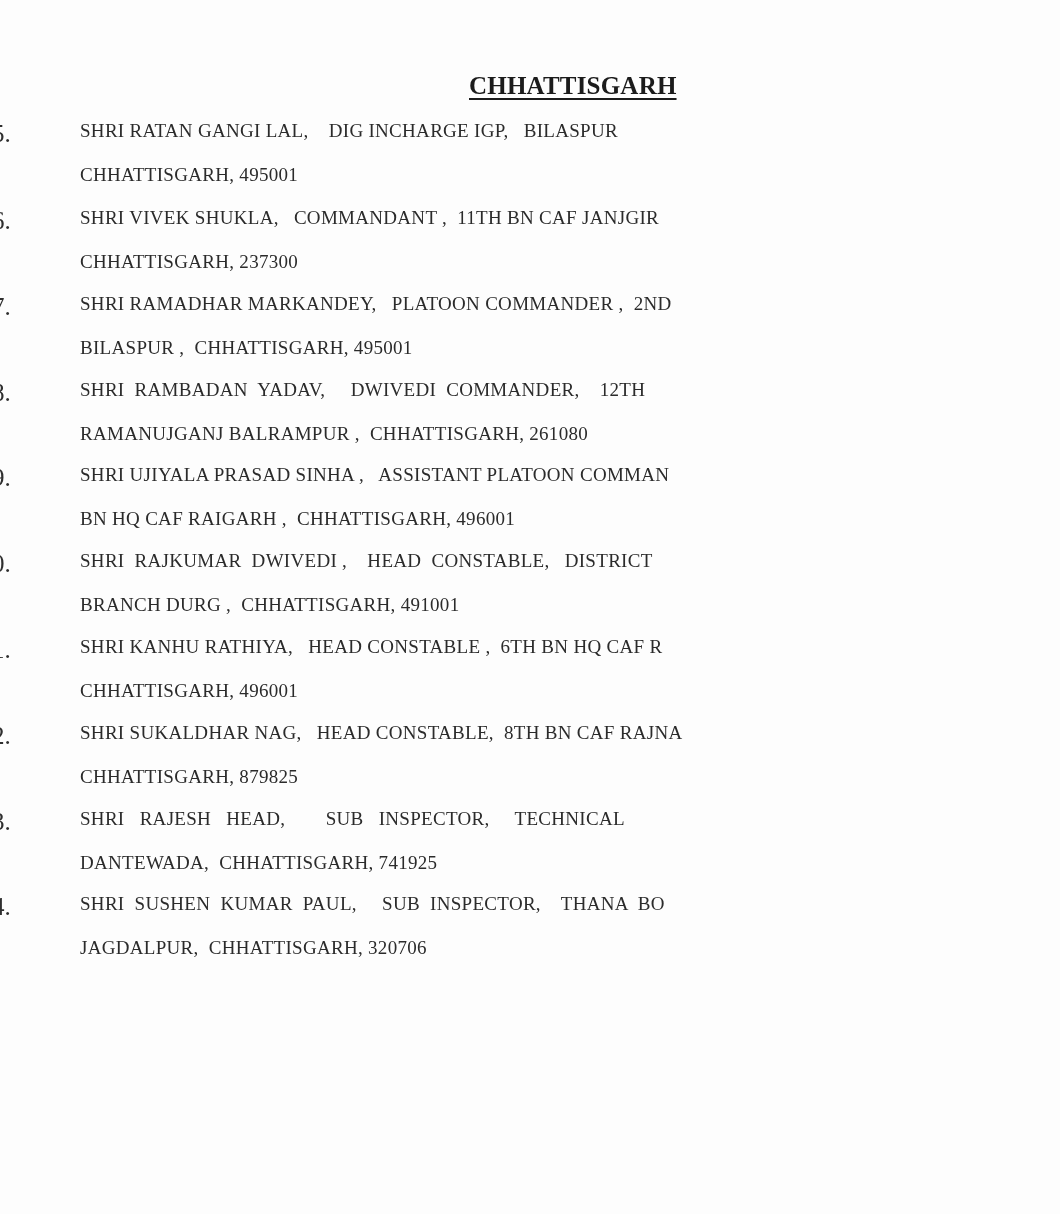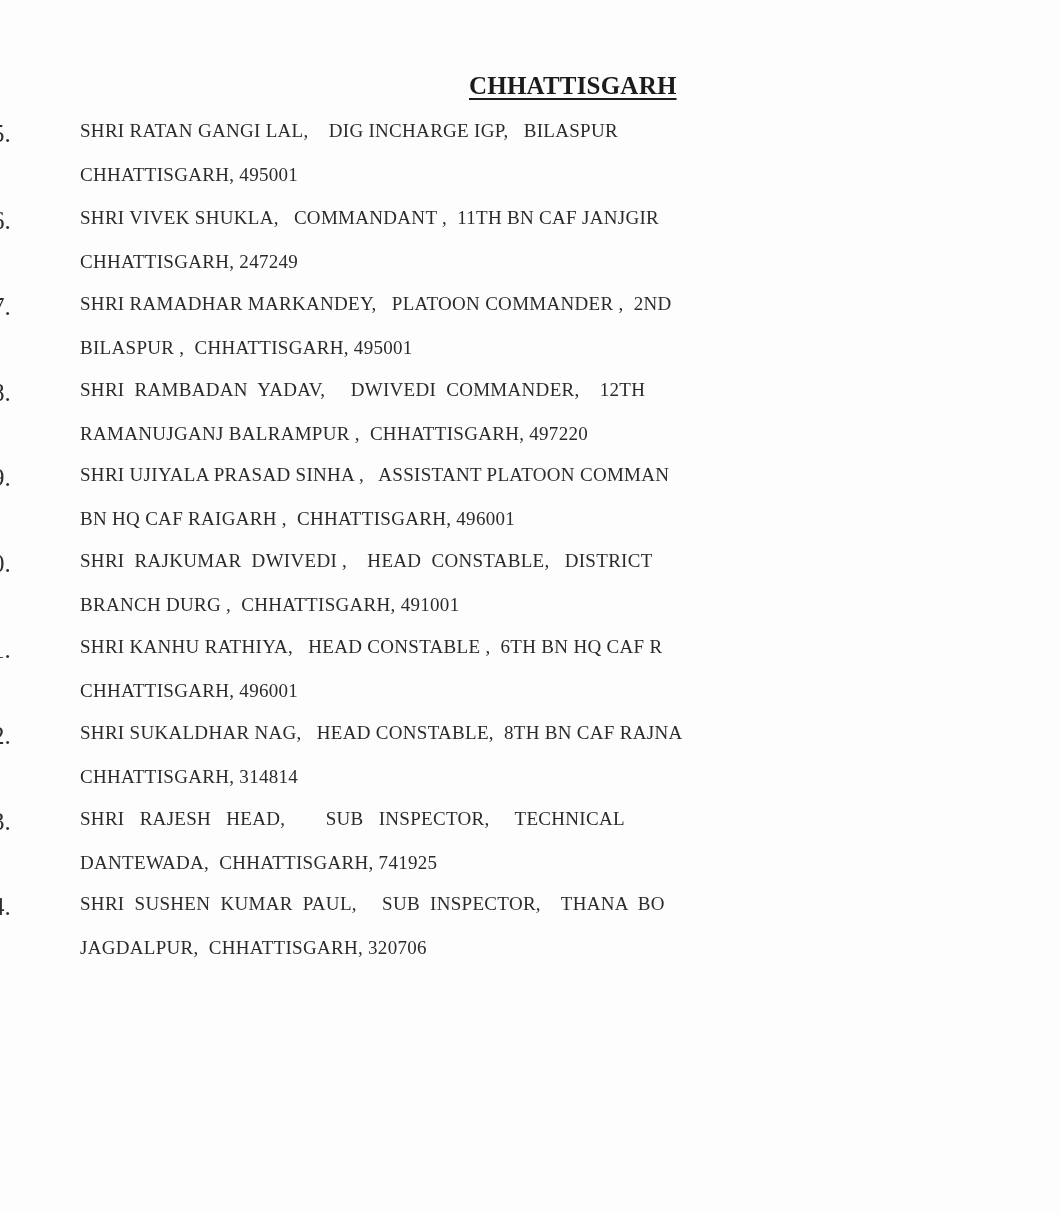--- a/index.html
+++ b/index.html
@@ -70,33 +70,33 @@
 
   <div class="entry" style="top:120px;">
     <span class="num">5.</span>
     <span class="line l1">SHRI RATAN GANGI LAL,    DIG INCHARGE IGP,   BILASPUR</span>
     <span class="line l2">CHHATTISGARH, 495001</span>
   </div>
 
   <div class="entry" style="top:207px;">
     <span class="num">6.</span>
     <span class="line l1">SHRI VIVEK SHUKLA,   COMMANDANT ,  11TH BN CAF JANJGIR</span>
-    <span class="line l2">CHHATTISGARH, 247249</span>
+    <span class="line l2">CHHATTISGARH, 237300</span>
   </div>
 
   <div class="entry" style="top:293px;">
     <span class="num">7.</span>
     <span class="line l1">SHRI RAMADHAR MARKANDEY,   PLATOON COMMANDER ,  2ND</span>
     <span class="line l2">BILASPUR ,  CHHATTISGARH, 495001</span>
   </div>
 
   <div class="entry" style="top:379px;">
     <span class="num">8.</span>
     <span class="line l1">SHRI  RAMBADAN  YADAV,     DWIVEDI  COMMANDER,    12TH</span>
-    <span class="line l2">RAMANUJGANJ BALRAMPUR ,  CHHATTISGARH, 497220</span>
+    <span class="line l2">RAMANUJGANJ BALRAMPUR ,  CHHATTISGARH, 261080</span>
   </div>
 
   <div class="entry" style="top:464px;">
     <span class="num">9.</span>
     <span class="line l1">SHRI UJIYALA PRASAD SINHA ,   ASSISTANT PLATOON COMMAN</span>
     <span class="line l2">BN HQ CAF RAIGARH ,  CHHATTISGARH, 496001</span>
   </div>
 
   <div class="entry" style="top:550px;">
     <span class="num">0.</span>
@@ -106,21 +106,21 @@
 
   <div class="entry" style="top:636px;">
     <span class="num">1.</span>
     <span class="line l1">SHRI KANHU RATHIYA,   HEAD CONSTABLE ,  6TH BN HQ CAF R</span>
     <span class="line l2">CHHATTISGARH, 496001</span>
   </div>
 
   <div class="entry" style="top:722px;">
     <span class="num">2.</span>
     <span class="line l1">SHRI SUKALDHAR NAG,   HEAD CONSTABLE,  8TH BN CAF RAJNA</span>
-    <span class="line l2">CHHATTISGARH, 314814</span>
+    <span class="line l2">CHHATTISGARH, 879825</span>
   </div>
 
   <div class="entry" style="top:808px;">
     <span class="num">3.</span>
     <span class="line l1">SHRI   RAJESH   HEAD,        SUB   INSPECTOR,     TECHNICAL</span>
     <span class="line l2">DANTEWADA,  CHHATTISGARH, 741925</span>
   </div>
 
   <div class="entry" style="top:893px;">
     <span class="num">4.</span>

